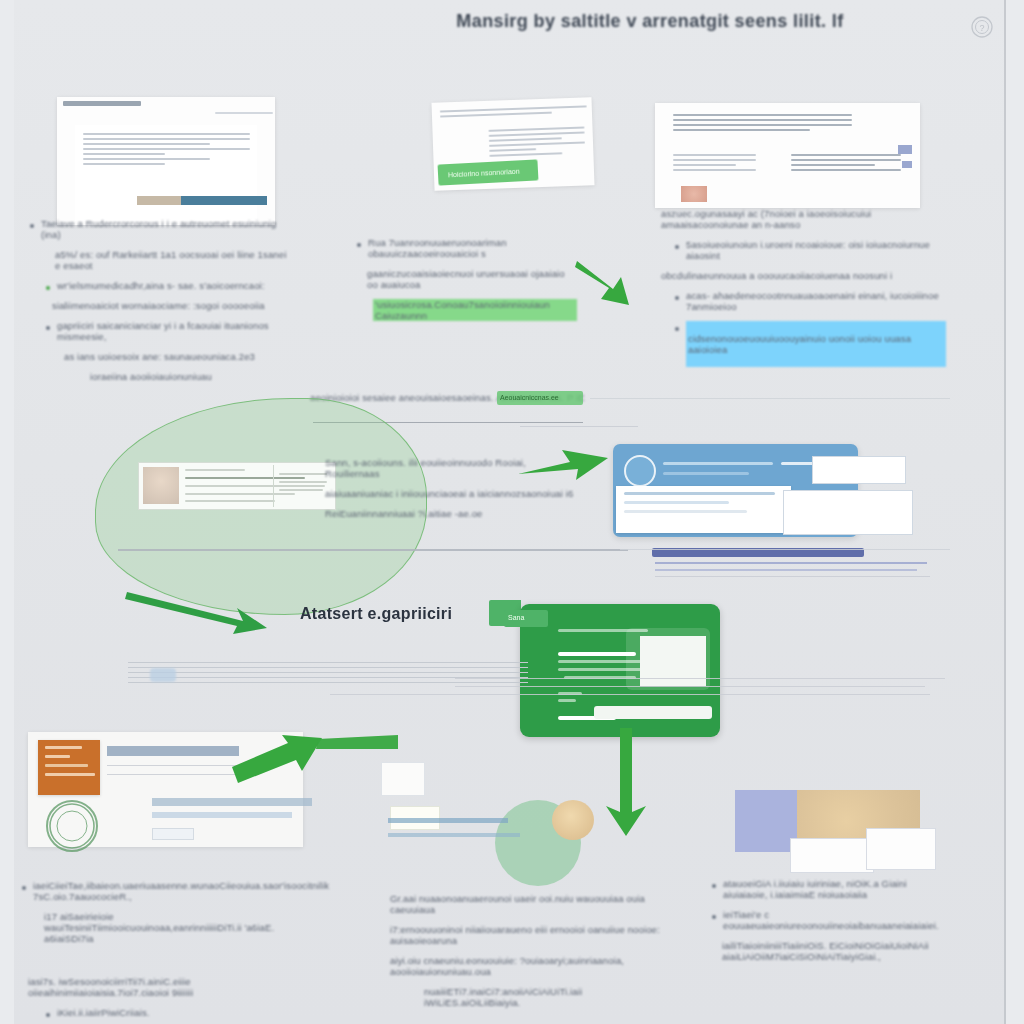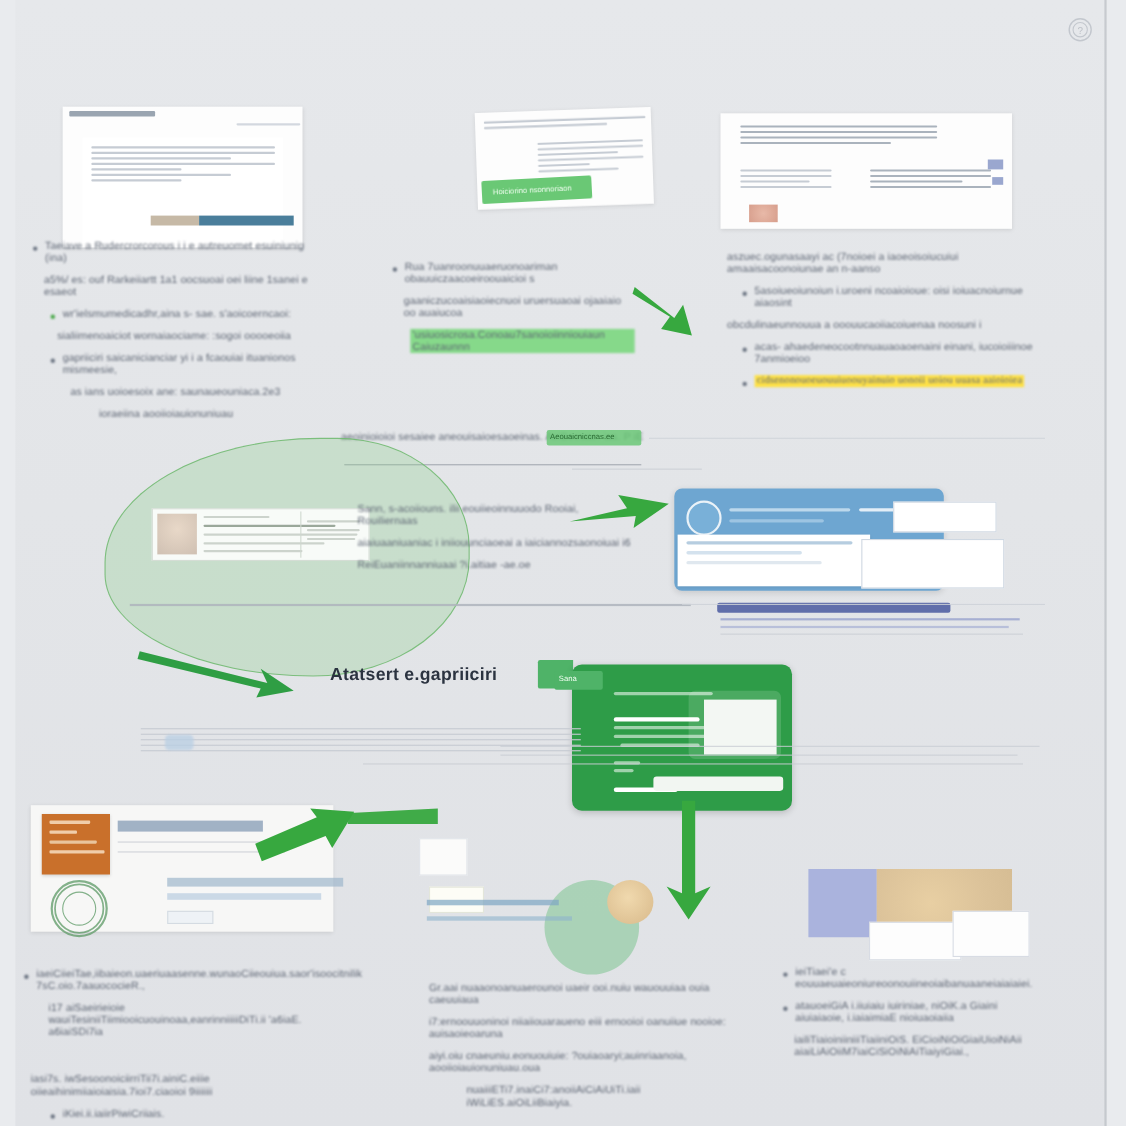--- a/index.html
+++ b/index.html
@@ -36,21 +36,21 @@
   .doc .line.m{width:70%;}
   .doc .line.l{width:92%;}
   .doc .line.dk{background:#aab3bd;}
 
   
   .bullets{position:absolute;filter:blur(.8px);}
   .bullets .b{display:flex;gap:7px;margin-bottom:9px;align-items:flex-start;}
   .bullets .dot{width:4px;height:4px;border-radius:50%;background:#6b7482;margin-top:6px;flex:none;}
   .bullets .dot.green{background:#4aa84a;}
   .bullets .tline{font-size:9.5px;line-height:11px;color:#5d6573;letter-spacing:.15px;}
-  .hl-blue{background:#fde047;color:#3a3f6b;padding:0 2px;font-family:Liberation Serif, serif;}
+  .hl-blue{background:#7dd3fc;color:#3a3f6b;padding:12px 2px;}
   .hl-green{background:#86d98a;padding:0 2px;}
 
   
   .arrow-svg{position:absolute;overflow:visible;}
 
   
   .blob{
     position:absolute;left:95px;top:398px;width:330px;height:215px;
     background:rgba(140,204,140,.30);
     border:1.5px solid rgba(110,185,110,.85);
@@ -127,20 +127,21 @@
 </style>
 </head>
 <body>
 
 <div class="page"></div>
 <div class="edge-left"></div>
 <div class="edge-right2"></div>
 <div class="edge-right"></div>
 
 <div class="title-wrap">
+  <div class="title-l2"><span>Mansirg by saltitle v arrenatgit seens lilit. lf</span></div>
 </div>
 
 <svg class="help-icon" viewBox="0 0 24 26">
   <circle cx="12" cy="13" r="10" fill="none" stroke="#9aa1ab" stroke-width="1.3"></circle>
   <circle cx="12" cy="13" r="6.5" fill="none" stroke="#9aa1ab" stroke-width="1"></circle>
   <text x="12" y="17" font-size="9" fill="#8b929c" text-anchor="middle" font-family="Liberation Sans, sans-serif">?</text>
 </svg>
 
 <div class="doc" style="left:57px;top:97px;width:218px;height:128px;">
   <div class="bar" style="width:78px;"></div>
@@ -156,21 +157,21 @@
     <div style="position:absolute;left:62px;bottom:16px;width:44px;height:9px;background:#c6b9a6;"></div>
     <div style="position:absolute;left:106px;bottom:16px;width:86px;height:9px;background:#4a7e9b;"></div>
   </div>
 </div>
 
 <div class="bullets" style="left:30px;top:218px;width:260px;">
   <div class="b">
       <span class="dot"></span>
       <span class="tline">Taeiave  a Rudercrorcorous i i e autreuomet esuiniunig (ina)</span>
     </div>
-  <div class="b" style="margin-left:10px;">
+  <div class="b" style="margin-left:25px;">
       <span class="tline">a5%/ es: ouf Rarkeiiartt 1a1 oocsuoai oei liine 1sanei e esaeot</span>
     </div>
   <div class="b" style="margin-left:16px;">
       <span class="dot green"></span>
       <span class="tline">wr'ielsmumedicadhr,aina  s-  sae. s'aoicoerncaoi:</span>
     </div>
   <div class="b" style="margin-left:22px;">
       <span class="tline">sialiimenoaiciot wornaiaociame: :sogoi ooooeoiia</span>
     </div>
   <div class="b" style="margin-left:16px;">
@@ -234,21 +235,21 @@
     <div class="line l dk"></div>
       <div class="line l dk"></div>
       <div class="line m dk"></div>
       <div class="line l dk"></div>
   </div>
   <div style="position:absolute;right:8px;top:42px;width:14px;height:9px;background:#9aa7cf;"></div>
   <div style="position:absolute;right:8px;top:58px;width:10px;height:7px;background:#9aa7cf;"></div>
   <div style="position:absolute;left:26px;bottom:6px;width:26px;height:16px;background:radial-gradient(circle,#e8b9a8,#d79e8c);"></div>
 </div>
 
-<div class="bullets" style="left:661px;top:228px;width:285px;">
+<div class="bullets" style="left:661px;top:208px;width:285px;">
   <div class="b">
       <span class="tline">aszuec.ogunasaayi ac (7noioei a iaoeoisoiucuiui amaaisacoonoiunae an n-aanso</span>
     </div>
   <div class="b" style="margin-left:14px;">
       <span class="dot"></span>
       <span class="tline">5asoiueoiunoiun i.uroeni ncoaioioue: oisi ioiuacnoiurnue aiaosint</span>
     </div>
   <div class="b">
       <span class="tline">obcdulinaeunnouua a ooouucaoiiacoiuenaa noosuni i</span>
     </div>
@@ -429,23 +430,23 @@
 <div class="photo-card">
   <div class="lft"></div>
   <div class="food"></div>
 </div>
 <div class="pc-w1"></div>
 <div class="pc-w2"></div>
 
 <div class="bullets" style="left:712px;top:878px;width:240px;">
   <div class="b">
       <span class="dot"></span>
+      <span class="tline">atauoeiGiA i.iiuiaiu iuiriniae, niOiK.a Giaini aiuiaiaoie, i.iaiaimiaE nioiuaoiaiia</span>
+    </div>
+  <div class="b">
+      <span class="dot"></span>
       <span class="tline">ieiTiaei'e c eouuaeuaieoniureoonouiineoiaibanuaaneiaiaiaiei.</span>
-    </div>
-  <div class="b">
-      <span class="dot"></span>
-      <span class="tline">atauoeiGiA i.iiuiaiu iuiriniae, niOiK.a Giaini aiuiaiaoie, i.iaiaimiaE nioiuaoiaiia</span>
     </div>
   <div class="b" style="margin-left:10px;">
       <span class="tline">iailiTiaioiniiniiiTiaiiniOiS. EiCioiNiOiGiaiUioiNiAii   aiaiLiAiOiiM7iaiCiSiOiNiAiTiaiyiGiai.,</span>
     </div>
 
 </div>
 
 </body></html>

